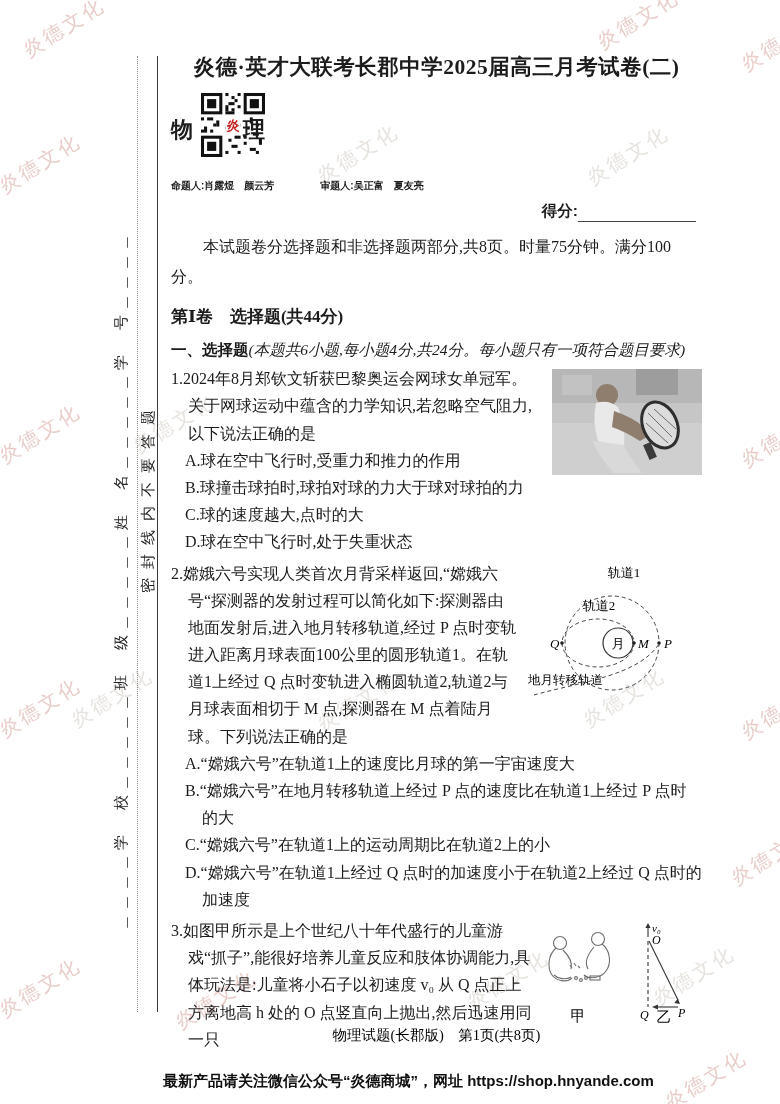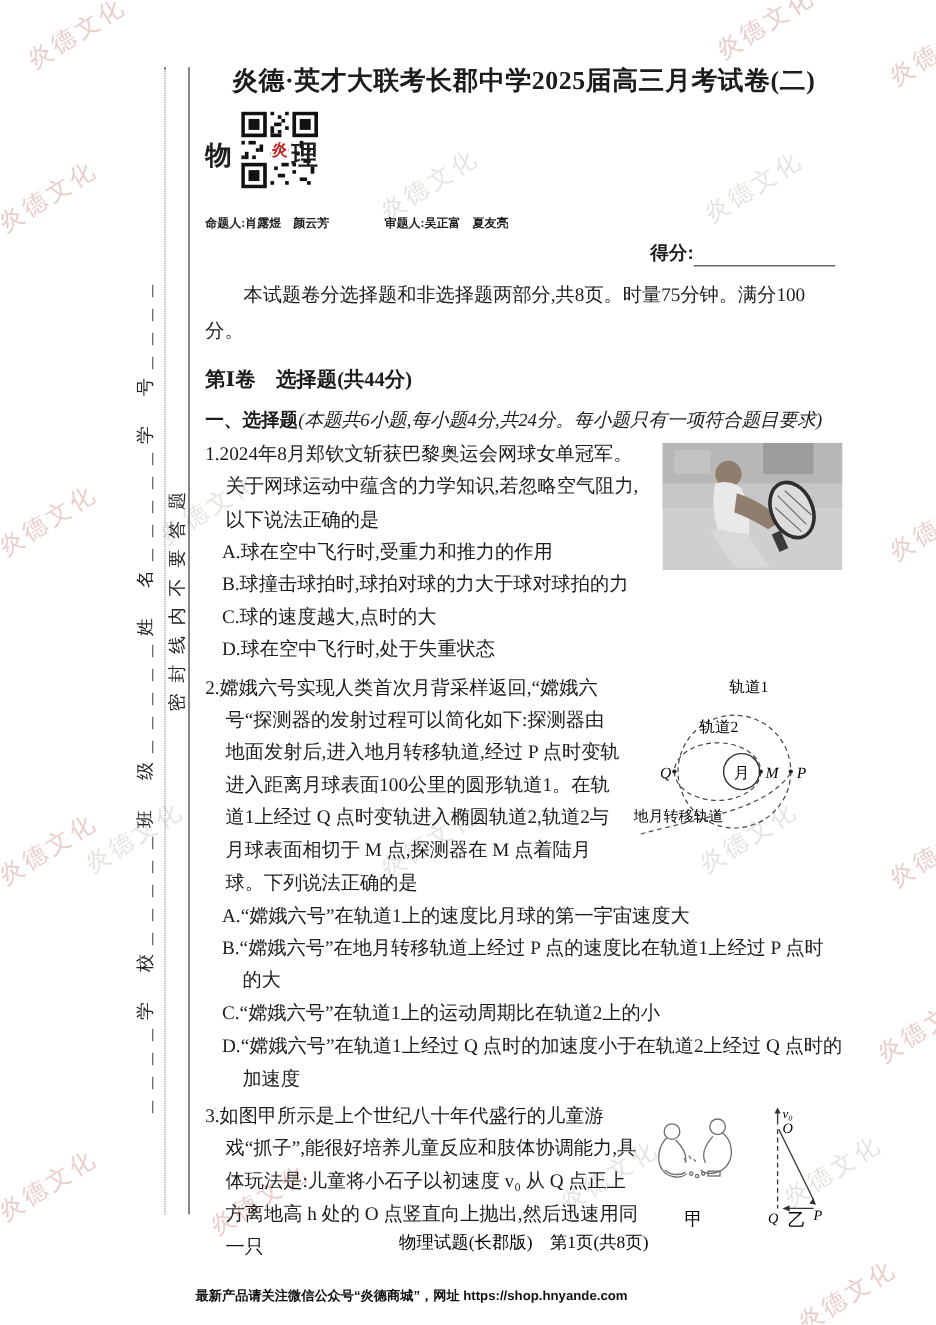--- a/index.html
+++ b/index.html
@@ -40,21 +40,21 @@
   #instruction .rest{font-style:italic;}
 
   .question{font-size:16px;line-height:1.7;margin-top:4px;}
   .stem{padding-left:17px;text-indent:-17px;margin:0;}
   .option{padding-left:31px;text-indent:-17px;}
   .qfig{float:right;margin:4px 0 2px 10px;}
   .clear{clear:both;}
 
   
   #page-footer{position:absolute;left:171px;width:531px;top:1026px;text-align:center;font-size:14.5px;color:#000000;}
-  #promo{position:absolute;left:163px;top:1072px;font-size:11px;font-weight:bold;color:#101010;
+  #promo{position:absolute;left:163px;top:1072px;font-size:15px;font-weight:bold;color:#101010;
          font-family:"Liberation Sans","DejaVu Sans",sans-serif;}
 
   svg text{font-family:"Liberation Serif","DejaVu Serif",serif;}
   .svg-var{font-style:italic;}
 </style>
 </head>
 <body>
 
 <div id="page">
 

